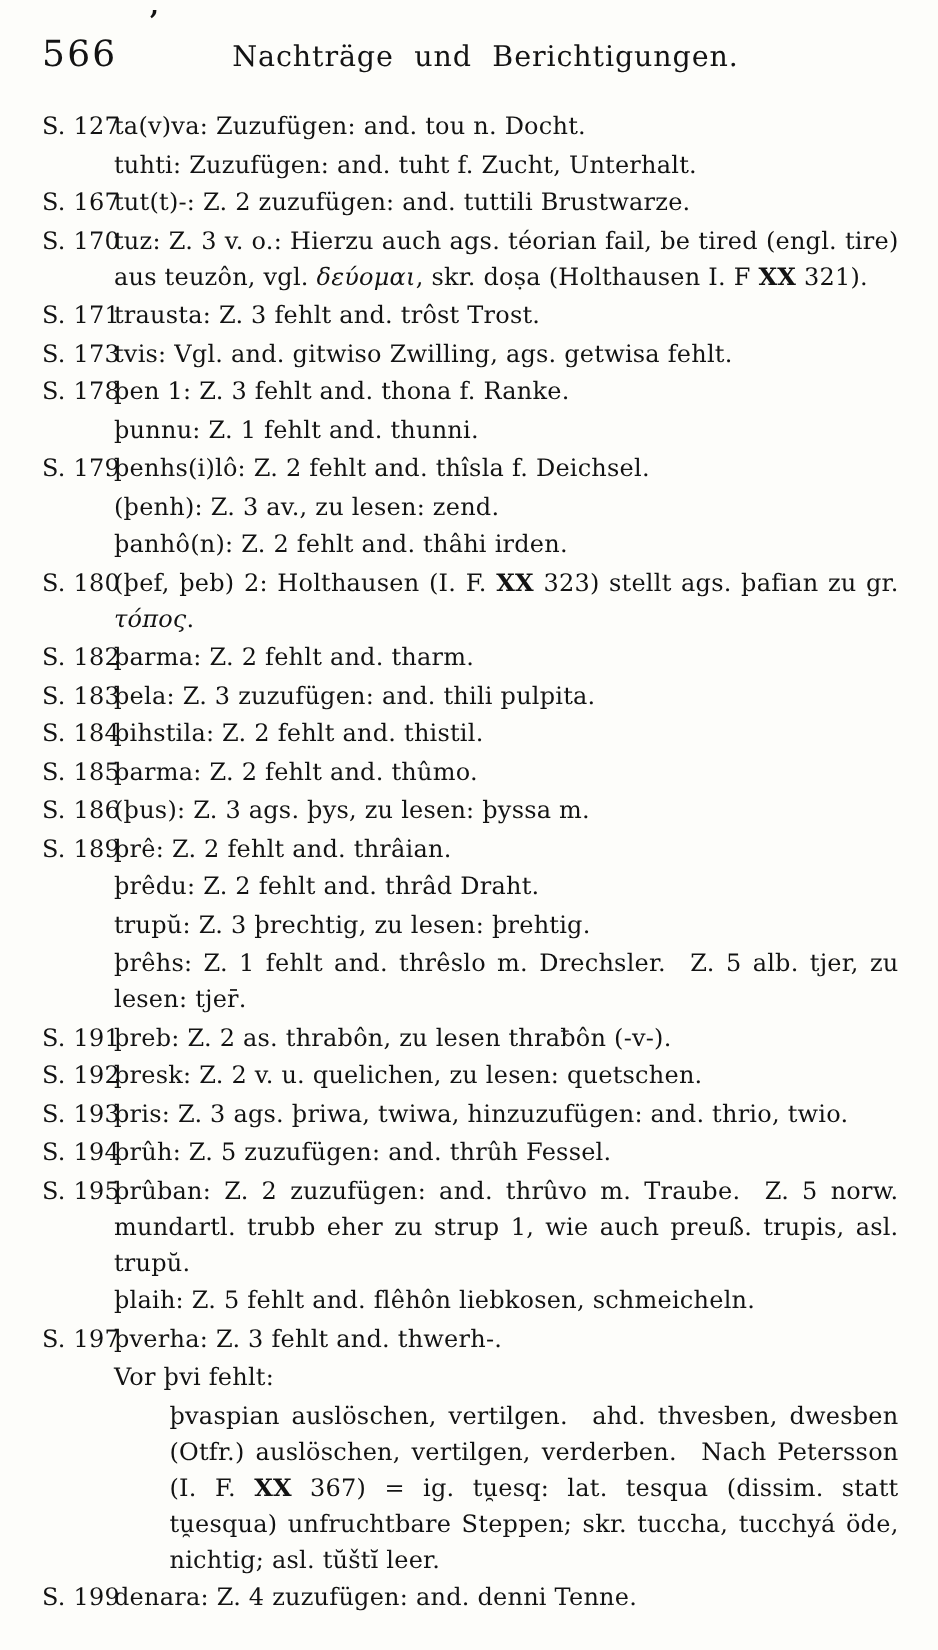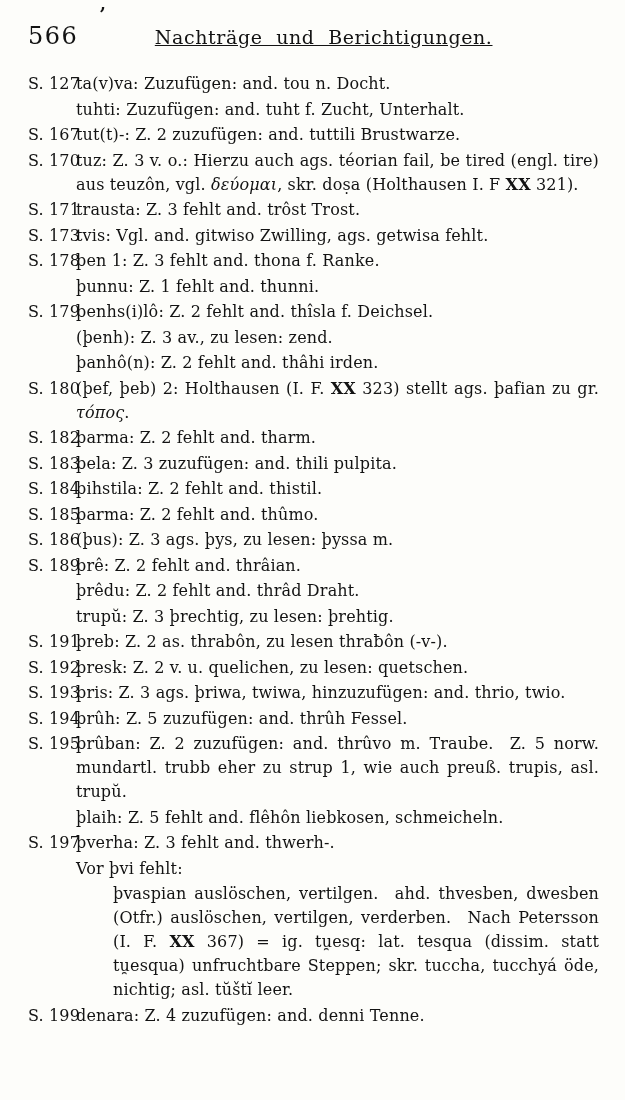--- a/index.html
+++ b/index.html
@@ -33,21 +33,20 @@
     font-size: 24px;
     letter-spacing: 1.5px;
   }
   .pagetitle {
     flex: 1;
     text-align: center;
     font-size: 19px;
     letter-spacing: 0.6px;
     word-spacing: 7px;
     padding-right: 30px;
-    text-decoration: underline;
   }
   .entries { display: block; }
   .entry {
     position: relative;
     margin: 0 0 1.5px 0;
     padding-left: 48px;
     font-size: 16px;
     line-height: 24px;
     text-align: justify;
     letter-spacing: 0.15px;
@@ -87,20 +86,21 @@
       <p class="entry"><b class="head">þanhô(n):</b> <span class="seg">Z. 2 fehlt and. thâhi irden.</span></p>
       <p class="entry"><span class="ref">S. 180</span><b class="head">(þef, þeb)</b> <span class="seg">2: Holthausen (I. F. </span><span class="seg b">XX</span><span class="seg"> 323) stellt ags. þafian zu gr. </span><span class="seg i">τόπος</span><span class="seg">.</span></p>
       <p class="entry"><span class="ref">S. 182</span><b class="head">þarma:</b> <span class="seg">Z. 2 fehlt and. tharm.</span></p>
       <p class="entry"><span class="ref">S. 183</span><b class="head">þela:</b> <span class="seg">Z. 3 zuzufügen: and. thili pulpita.</span></p>
       <p class="entry"><span class="ref">S. 184</span><b class="head">þihstila:</b> <span class="seg">Z. 2 fehlt and. thistil.</span></p>
       <p class="entry"><span class="ref">S. 185</span><b class="head">þarma:</b> <span class="seg">Z. 2 fehlt and. thûmo.</span></p>
       <p class="entry"><span class="ref">S. 186</span><b class="head">(þus):</b> <span class="seg">Z. 3 ags. þys, zu lesen: þyssa m.</span></p>
       <p class="entry"><span class="ref">S. 189</span><b class="head">þrê:</b> <span class="seg">Z. 2 fehlt and. thrâian.</span></p>
       <p class="entry"><b class="head">þrêdu:</b> <span class="seg">Z. 2 fehlt and. thrâd Draht.</span></p>
       <p class="entry"><b class="head">trupŭ:</b> <span class="seg">Z. 3 þrechtig, zu lesen: þrehtig.</span></p>
+      <p class="entry"><b class="head">þrêhs:</b> <span class="seg">Z. 1 fehlt and. thrêslo m. Drechsler.  Z. 5 alb. tjer, zu lesen: tjer̄.</span></p>
       <p class="entry"><span class="ref">S. 191</span><b class="head">þreb:</b> <span class="seg">Z. 2 as. thrabôn, zu lesen thraƀôn (-v-).</span></p>
       <p class="entry"><span class="ref">S. 192</span><b class="head">þresk:</b> <span class="seg">Z. 2 v. u. quelichen, zu lesen: quetschen.</span></p>
       <p class="entry"><span class="ref">S. 193</span><b class="head">þris:</b> <span class="seg">Z. 3 ags. þriwa, twiwa, hinzuzufügen: and. thrio, twio.</span></p>
       <p class="entry"><span class="ref">S. 194</span><b class="head">þrûh:</b> <span class="seg">Z. 5 zuzufügen: and. thrûh Fessel.</span></p>
       <p class="entry"><span class="ref">S. 195</span><b class="head">þrûban:</b> <span class="seg">Z. 2 zuzufügen: and. thrûvo m. Traube.  Z. 5 norw. mundartl. trubb eher zu strup 1, wie auch preuß. trupis, asl. trupŭ.</span></p>
       <p class="entry"><b class="head">þlaih:</b> <span class="seg">Z. 5 fehlt and. flêhôn liebkosen, schmeicheln.</span></p>
       <p class="entry"><span class="ref">S. 197</span><b class="head">þverha:</b> <span class="seg">Z. 3 fehlt and. thwerh-.</span></p>
       <p class="entry"><span class="seg">Vor þvi fehlt:</span></p>
       <p class="entry deep"><b class="head">þvaspian</b> <span class="seg">auslöschen, vertilgen.  ahd. thvesben, dwesben (Otfr.) auslöschen, vertilgen, verderben.  Nach Petersson (I. F. </span><span class="seg b">XX</span><span class="seg"> 367) = ig. tu̯esq: lat. tesqua (dissim. statt tu̯esqua) unfruchtbare Steppen; skr. tuccha, tucchyá öde, nichtig; asl. tŭštĭ leer.</span></p>
       <p class="entry"><span class="ref">S. 199</span><b class="head">denara:</b> <span class="seg">Z. 4 zuzufügen: and. denni Tenne.</span></p>

